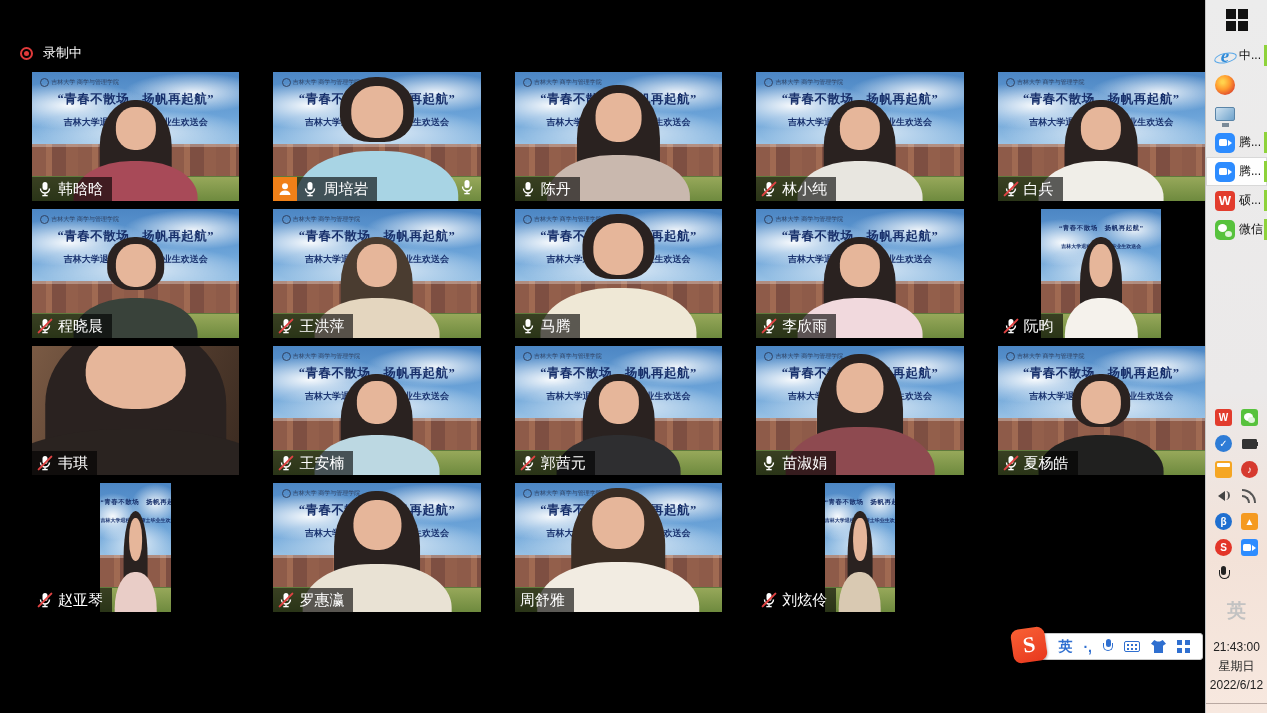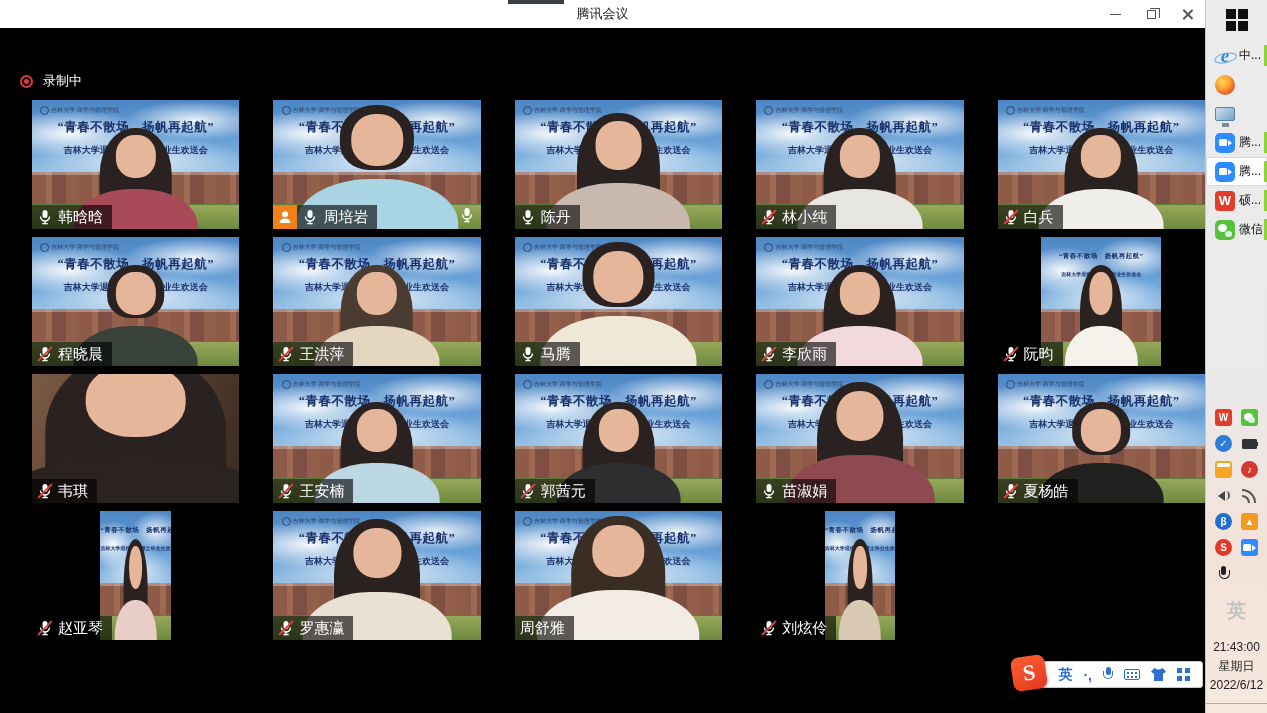--- a/index.html
+++ b/index.html
@@ -157,35 +157,20 @@
   .ime-indicator { font-size:19px; color:#c2c2c2; font-weight:bold; margin:16px 0 14px; }
   .clock { text-align:center; font-size:12px; color:#222; line-height:19px; margin-bottom:8px; white-space:nowrap; }
   .show-desktop { width:100%; height:10px; border-top:1px solid #b9a9a2; }
 </style>
 </head>
 <body>
 
 <div class="screen">
 
   <div class="meeting-window">
-    <div class="titlebar">
-      <div class="top-strip"></div>
-      <div class="win-title">腾讯会议</div>
-      <div class="win-controls">
-        <div class="wc">
-            <span class="g-min"></span>
-          </div>
-        <div class="wc">
-            <span class="g-restore"></span>
-          </div>
-        <div class="wc">
-            <span class="g-close"></span>
-          </div>
-      </div>
-    </div>
 
     <div class="stage">
       <div class="recording">
         <span class="rec-dot"></span>
         <span>录制中</span>
       </div>
 
       <div class="grid" id="grid">
           <div class="tile">
     <div class="video">

